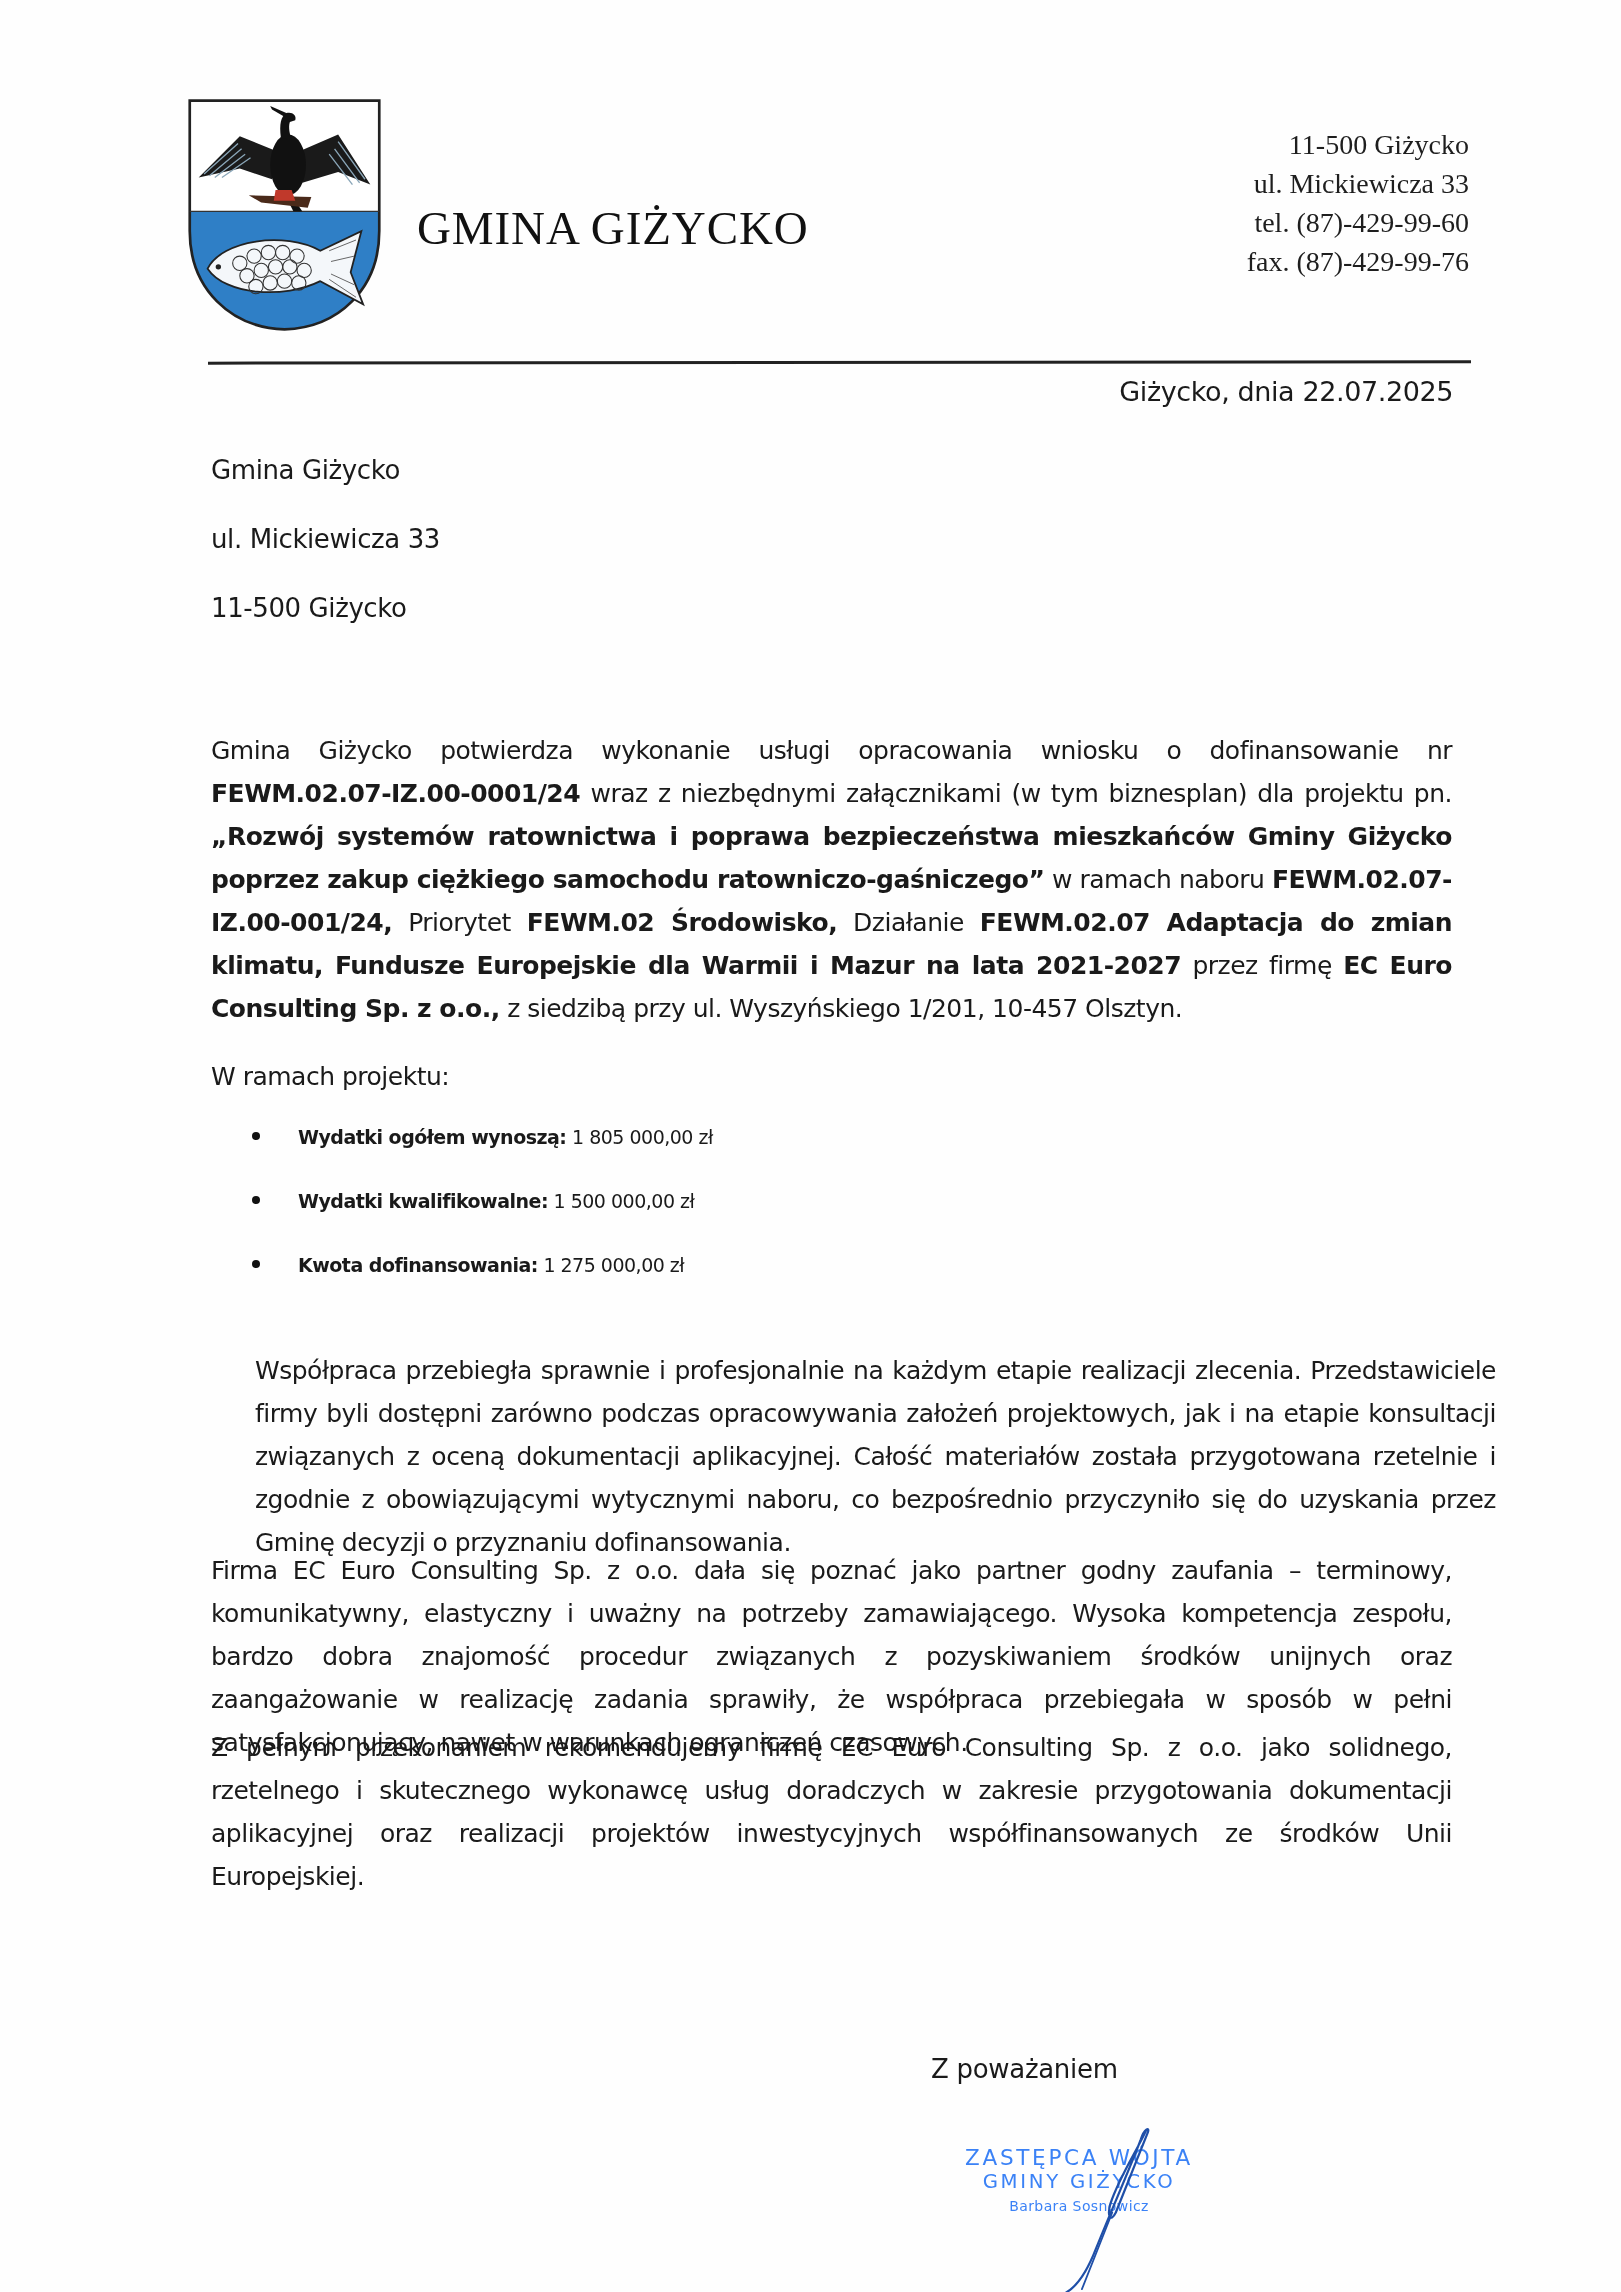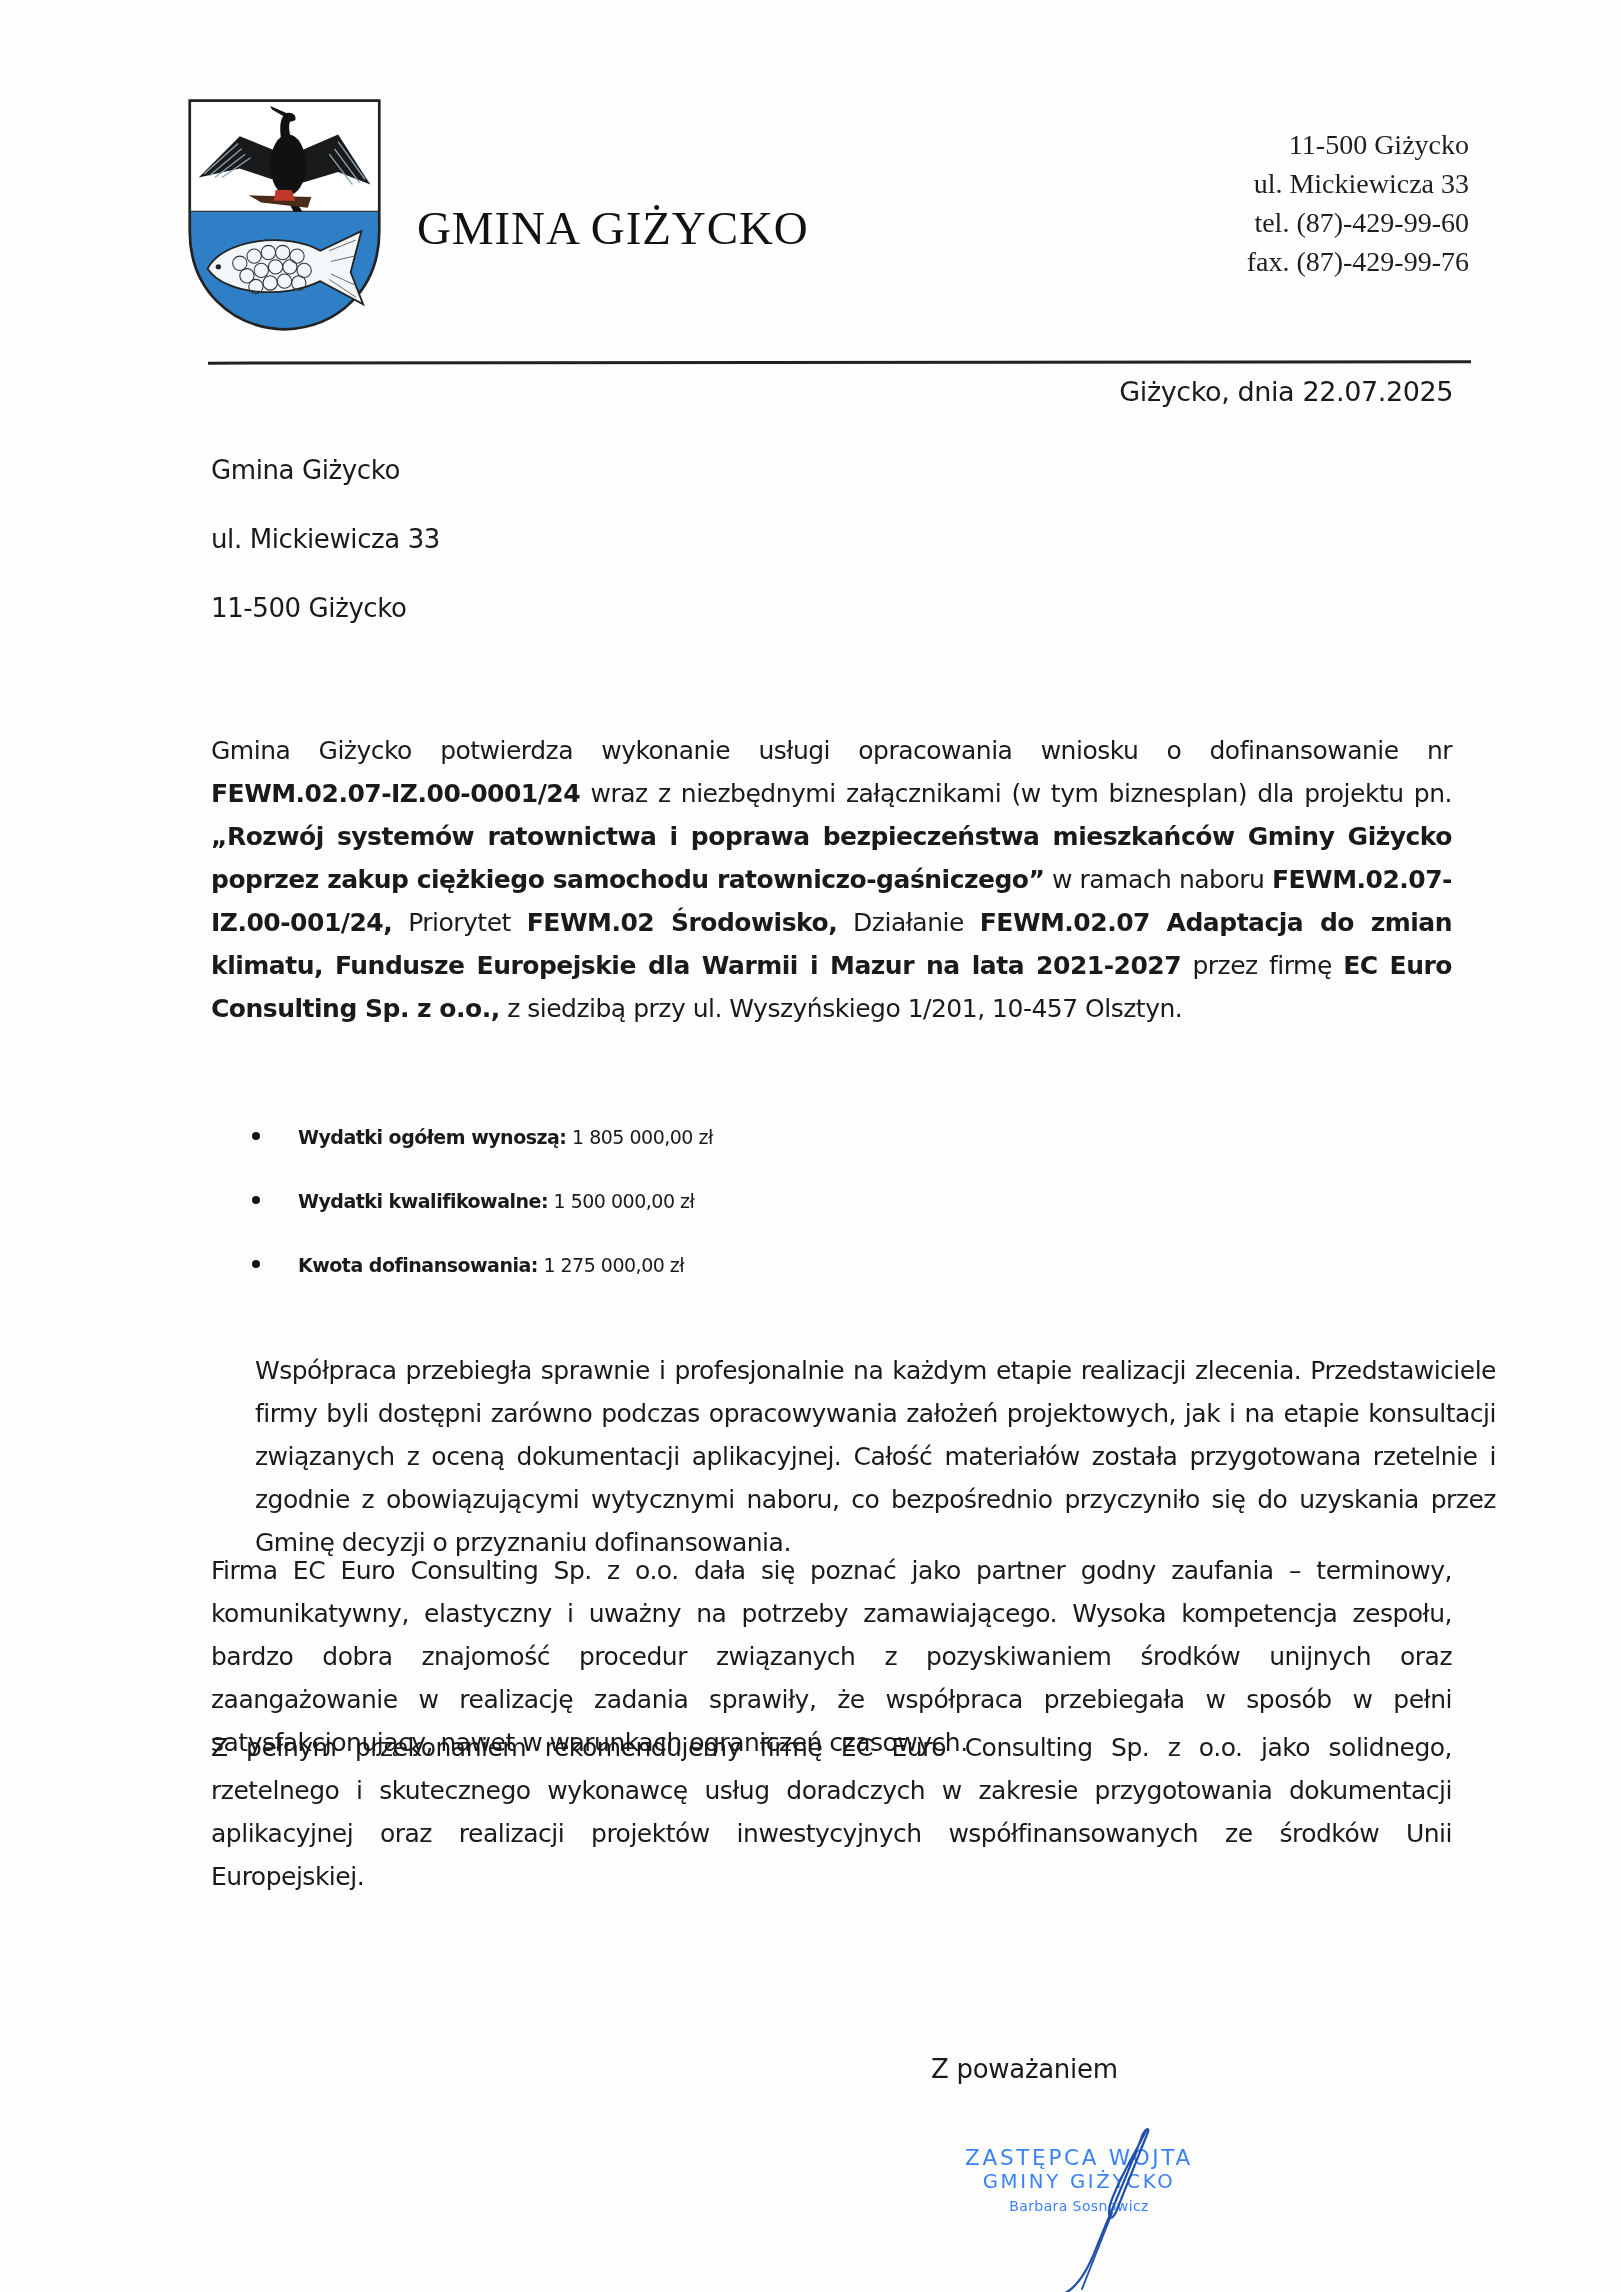--- a/index.html
+++ b/index.html
@@ -255,20 +255,21 @@
     <div>11-500 Giżycko</div>
   </div>
 
 
   <div class="content para1">
     <p>
       <span>Gmina Giżycko potwierdza wykonanie usługi opracowania wniosku o dofinansowanie nr </span><b>FEWM.02.07-IZ.00-0001/24</b><span> wraz z niezbędnymi załącznikami (w tym biznesplan) dla projektu pn. </span><b>„Rozwój systemów ratownictwa i poprawa bezpieczeństwa mieszkańców Gminy Giżycko poprzez zakup ciężkiego samochodu ratowniczo-gaśniczego”</b><span> w ramach naboru </span><b>FEWM.02.07-IZ.00-001/24,</b><span> Priorytet </span><b>FEWM.02 Środowisko,</b><span> Działanie </span><b>FEWM.02.07 Adaptacja do zmian klimatu, Fundusze Europejskie dla Warmii i Mazur na lata 2021-2027</b><span> przez firmę </span><b>EC Euro Consulting Sp. z o.o.,</b><span> z siedzibą przy ul. Wyszyńskiego 1/201, 10-457 Olsztyn.</span>
     </p>
   </div>
 
+  <div class="content intro">W ramach projektu:</div>
 
   <ul class="costs">
     <li>
       <span class="bullet"></span>
       <b>Wydatki ogółem wynoszą:</b><span> 1 805 000,00 zł</span>
     </li>
     <li>
       <span class="bullet"></span>
       <b>Wydatki kwalifikowalne:</b><span> 1 500 000,00 zł</span>
     </li>

